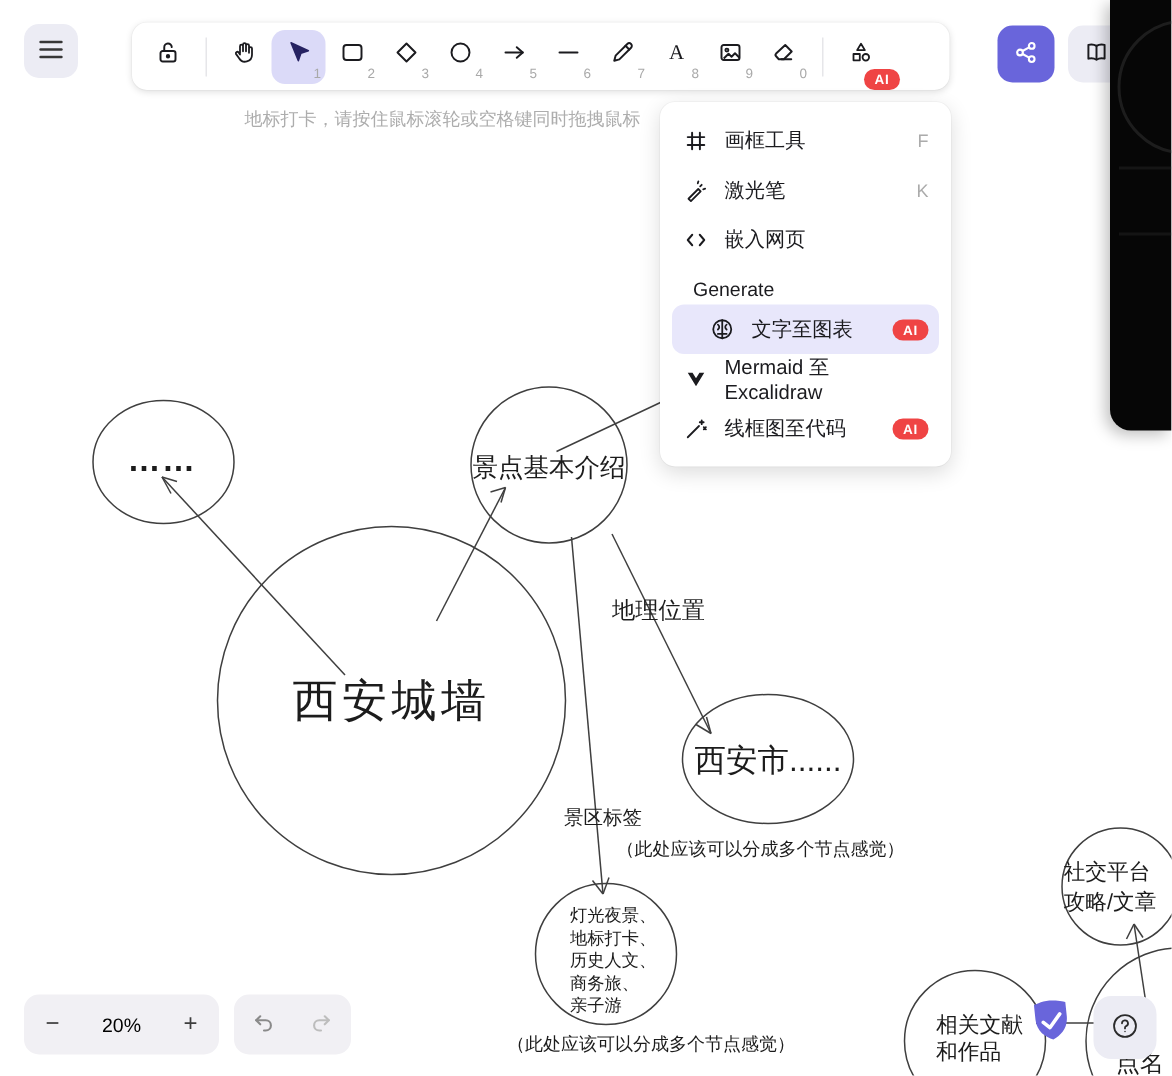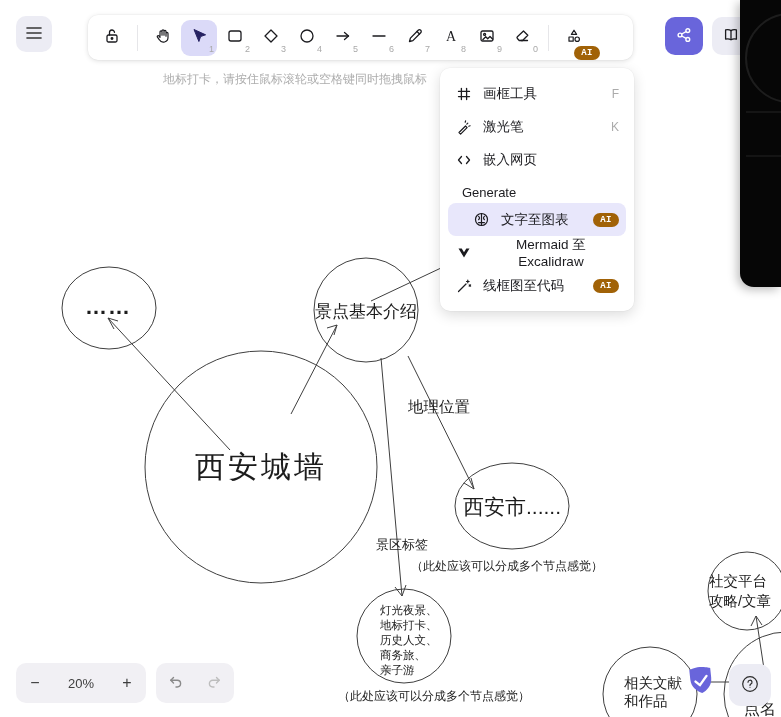--- a/index.html
+++ b/index.html
@@ -30,23 +30,23 @@
   .tool{
     position:relative;width:36px;height:36px;border-radius:9px;
     display:flex;align-items:center;justify-content:center;flex:none;cursor:pointer;
   }
   .tool.active{background:#dbdaf8;}
   .tool .num{
     position:absolute;right:3px;bottom:2px;font-size:9px;color:#a9a9a9;
   }
   .tb-divider{width:1px;height:26px;background:#e6e6e9;margin:0 7px;flex:none;}
   .ai-pill{
-    background:#a16207;color:#fff;font-size:9px;font-weight:bold;
+    background:#ef4444;color:#fff;font-size:9px;font-weight:bold;
     border-radius:9px;padding:2px 7px;letter-spacing:.5px;
-    font-family:Liberation Mono, monospace;
+    font-family:Liberation Sans, sans-serif;
   }
   .tool .ai-pill{position:absolute;right:-8px;bottom:-4px;}
   
   #share-btn{left:665px;top:17px;width:38px;height:38px;background:#6965db;border-radius:10px;position:absolute;display:flex;align-items:center;justify-content:center;z-index:10;cursor:pointer;border:none;}
   #library-btn{left:712px;top:17px;width:38px;height:38px;}
   
   #dark-panel{
     position:absolute;left:740px;top:0;width:41px;height:287px;background:#060606;
     border-radius:0 0 0 14px;z-index:12;box-shadow:-3px 3px 10px rgba(0,0,0,.25);
     overflow:hidden;
@@ -54,31 +54,31 @@
   
   #hint{position:absolute;left:163px;top:71px;font-size:12px;color:#adadad;z-index:2;white-space:nowrap;}
   
   #dropdown{
     position:absolute;left:440px;top:68px;width:194px;box-sizing:border-box;
     background:#fff;border-radius:10px;padding:9px 8px;z-index:20;
     box-shadow:0 4px 14px rgba(0,0,0,.14), 0 0 0 .5px rgba(0,0,0,.04);
   }
   .menu-item{
     height:33px;display:flex;align-items:center;gap:11px;padding:0 7px;
-    border-radius:8px;font-size:13.5px;color:#1b1b1f;cursor:pointer;text-align:center;
+    border-radius:8px;font-size:13.5px;color:#1b1b1f;cursor:pointer;
   }
   .menu-item.active{background:#e8e7fb;padding-left:25px;}
   .menu-item .mi-icon{width:17px;height:17px;flex:none;display:flex;align-items:center;justify-content:center;}
   .menu-item .shortcut{margin-left:auto;color:#ababab;font-size:12px;}
   .menu-item .ai-pill{margin-left:auto;}
   .menu-section{font-size:13px;color:#1b1b1f;margin:9px 2px 3px 14px;}
   
   #zoom-island{left:16px;top:663px;width:130px;height:40px;background:#f1f0f4;border-radius:10px;position:absolute;z-index:10;display:flex;align-items:center;box-shadow:none;}
   #zoom-island .zbtn{width:38px;height:40px;display:flex;align-items:center;justify-content:center;font-size:16px;color:#3d3d3d;cursor:pointer;border:none;background:transparent;}
-  #zoom-value{flex:1;text-align:center;font-size:13px;color:#404040;cursor:pointer;}
+  #zoom-value{flex:1;text-align:center;font-size:13px;color:#000000;cursor:pointer;}
   #history-island{left:156px;top:663px;width:78px;height:40px;background:#f1f0f4;border-radius:10px;position:absolute;z-index:10;display:flex;align-items:center;justify-content:space-evenly;}
   .hist-btn{width:34px;height:34px;display:flex;align-items:center;justify-content:center;border:none;background:transparent;cursor:pointer;border-radius:8px;}
   
   #help-btn{left:729px;top:664px;width:42px;height:42px;border-radius:12px;z-index:10;}
 </style>
 </head>
 <body>
 
 <svg id="canvas-svg" width="781" height="717" viewBox="0 0 781 717">
 

